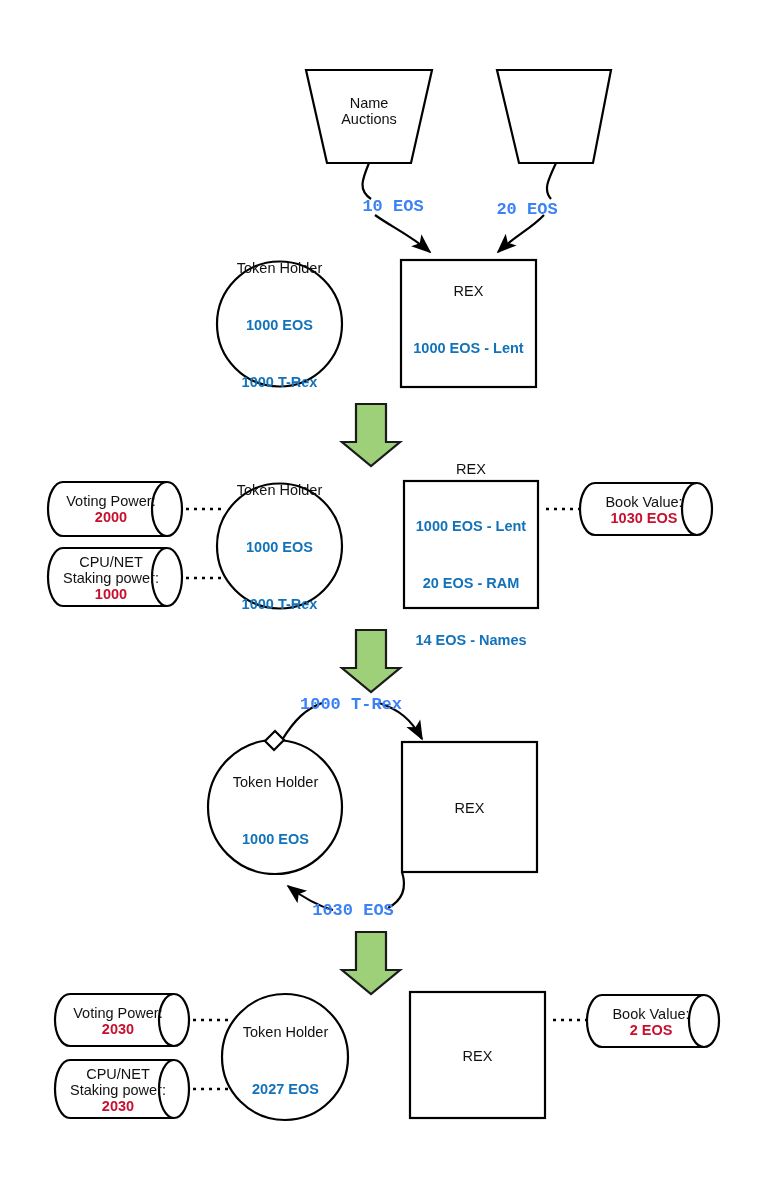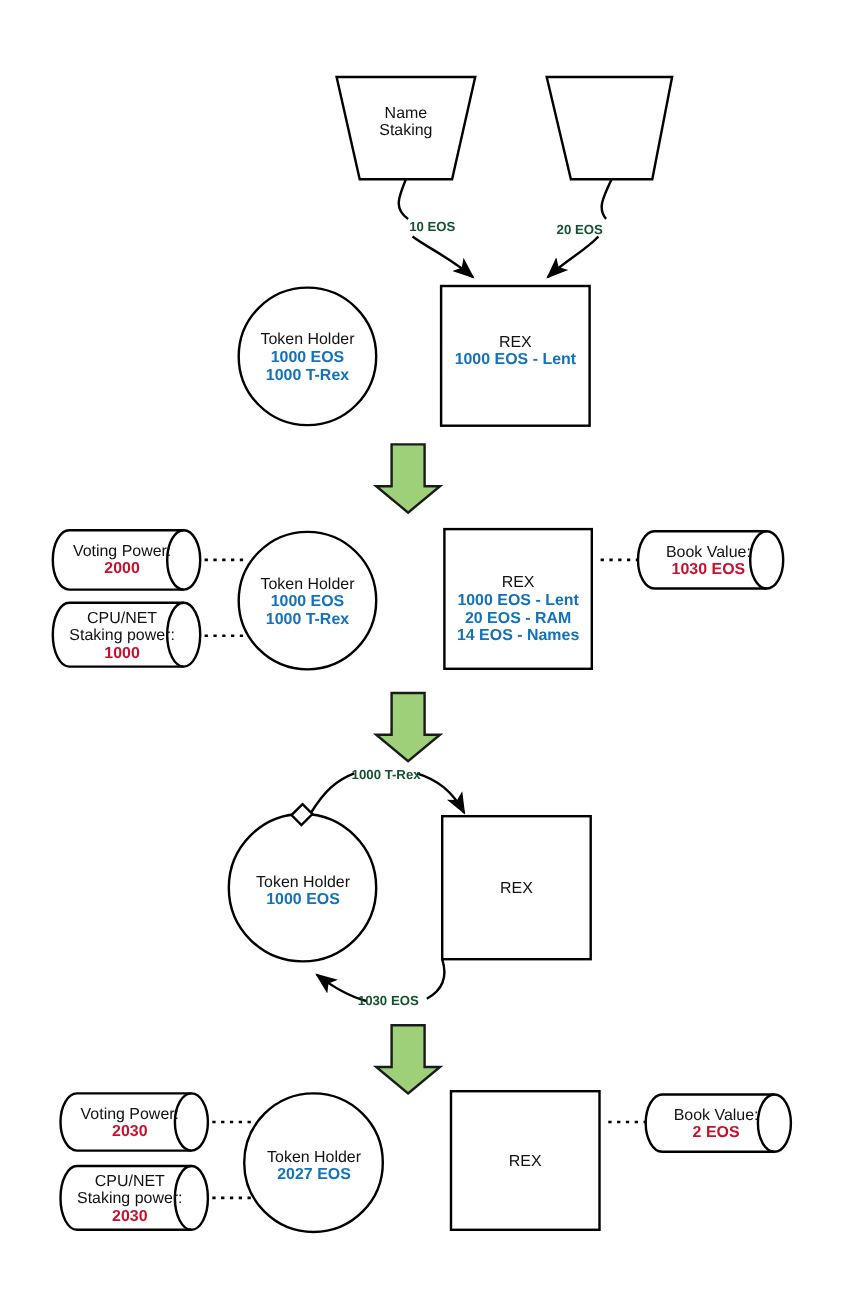--- a/index.html
+++ b/index.html
@@ -57,30 +57,32 @@
   }
   .lbl-dark {
     color: #111111;
     font-size: 14.5px;
     font-weight: 400;
   }
   .lbl-blue {
     color: #1272ba;
     font-size: 14.5px;
     font-weight: bold;
+    margin-top: 41px;
   }
   .lbl-red {
     color: #c8102e;
     font-size: 14.5px;
     font-weight: bold;
   }
   .lbl-edge {
-    color: #14532d;
-    font-size: 12px;
+    color: #3b82f6;
+    font-size: 17px;
     font-weight: bold;
+    font-family: Liberation Mono, monospace;
   }
   .node-text {
     position: absolute;
     display: flex;
     flex-direction: column;
     align-items: center;
     justify-content: center;
     text-align: center;
     pointer-events: none;
   }
@@ -156,21 +158,21 @@
 
     <rect class="shape-stroke" x="410" y="992" width="135" height="126"></rect>
     <line class="dot-connector" x1="553" y1="1020" x2="589" y2="1020"></line>
 
     <path class="shape-stroke" d="M 602,995 L 704,995 A 15,26 0 0 1 704,1047 L 602,1047 A 15,26 0 0 1 602,995 Z"></path>
     <path class="flow-line" d="M 704,995 A 15,26 0 0 0 704,1047"></path>
   </svg>
 
   <div class="node-text" style="left:309px; top:86px; width:120px; height:50px;">
     <div class="lbl-dark">Name</div>
-    <div class="lbl-dark">Staking</div>
+    <div class="lbl-dark">Auctions</div>
   </div>
 
 
   <div class="node-text" style="left:338px; top:196px; width:110px; height:20px;">
     <div class="lbl-edge">10 EOS</div>
   </div>
 
   <div class="node-text" style="left:472px; top:199px; width:110px; height:20px;">
     <div class="lbl-edge">20 EOS</div>
   </div>

